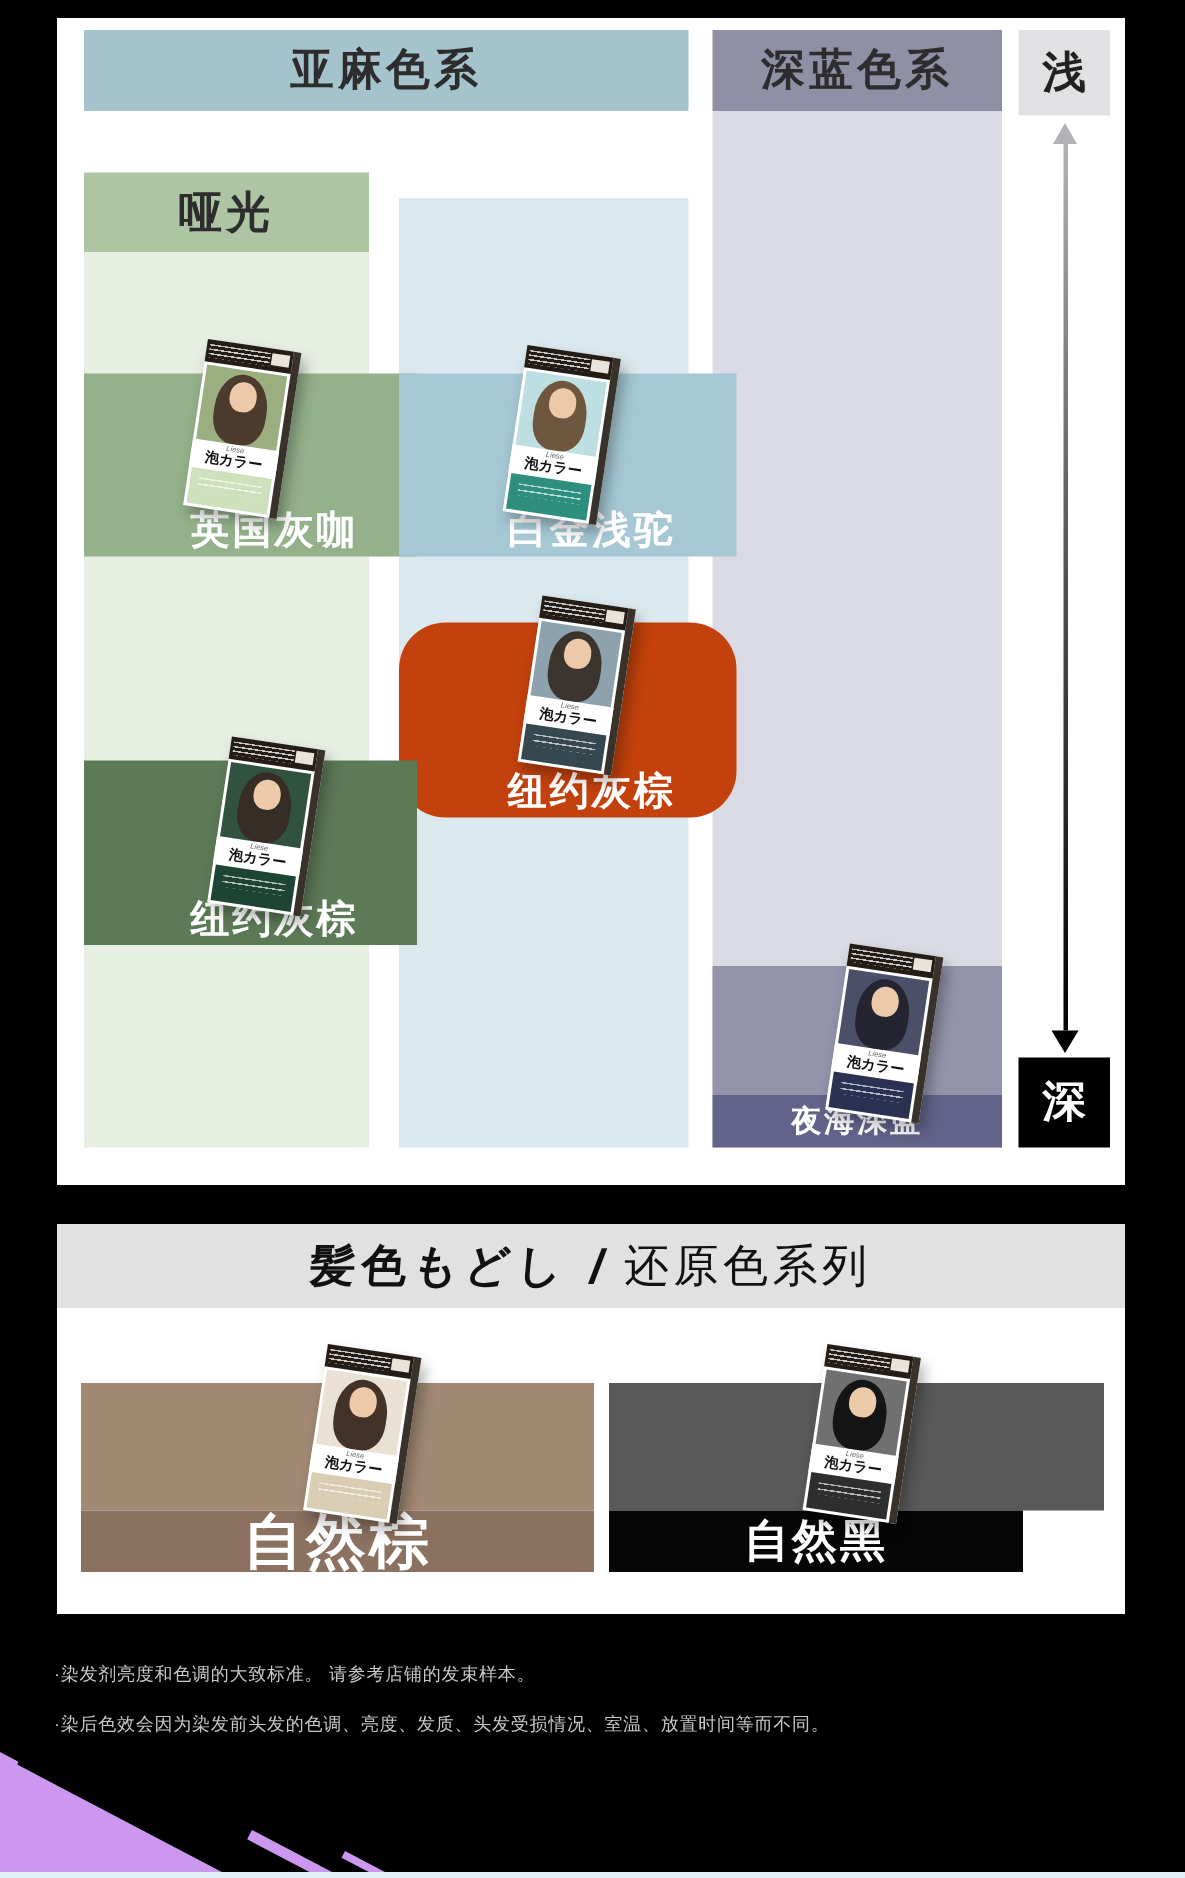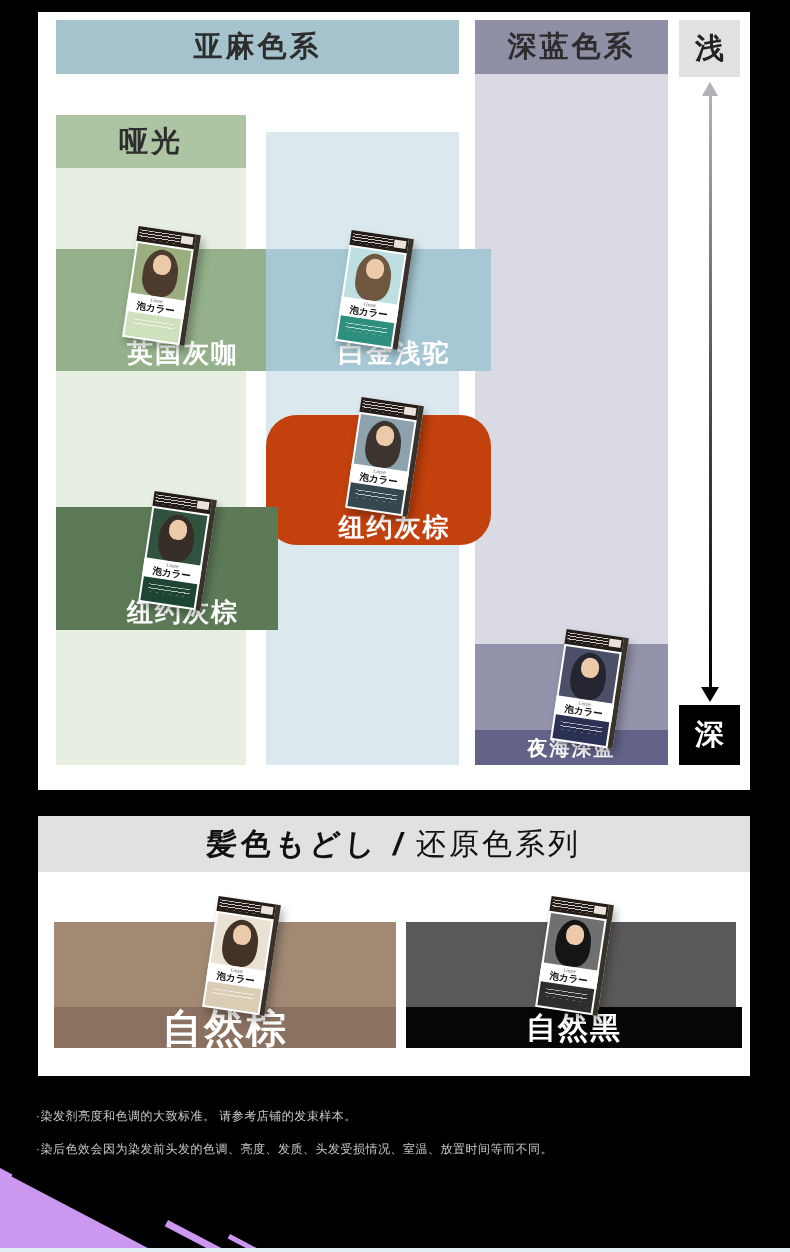--- a/index.html
+++ b/index.html
@@ -209,21 +209,21 @@
       <span class="sep">/</span>
       <span class="cn">还原色系列</span>
     </div>
 
     <div class="abs" style="left: 16px; top: 106px; width: 342px; height: 85px; background-color: rgb(161, 137, 116);"></div>
     <div class="abs labelband" style="left: 16px; top: 191px; width: 342px; height: 41px; background-color: rgb(138, 113, 96);">
       <span class="lbl" style="font-size:40px;">自然棕</span>
     </div>
 
     <div class="abs" style="left: 368px; top: 106px; width: 330px; height: 85px; background-color: rgb(89, 89, 89);"></div>
-    <div class="abs labelband" style="left: 368px; top: 191px; width: 336px; height: 41px; background-color: rgb(6, 6, 6);">
+    <div class="abs labelband" style="left: 368px; top: 191px; width: 276px; height: 41px; background-color: rgb(6, 6, 6);">
       <span class="lbl" style="font-size:30px;">自然黑</span>
     </div>
 
     <div class="pbox" style="left: 172px; top: 84px; --photo: #e9e2d4; --hair: #433227; --bottom: #d9cdb4;">
       <div class="flap">
           <div class="dashes"></div>
           <div class="tag"></div>
         </div>
       <div class="photo">
           <div class="hair"></div>

